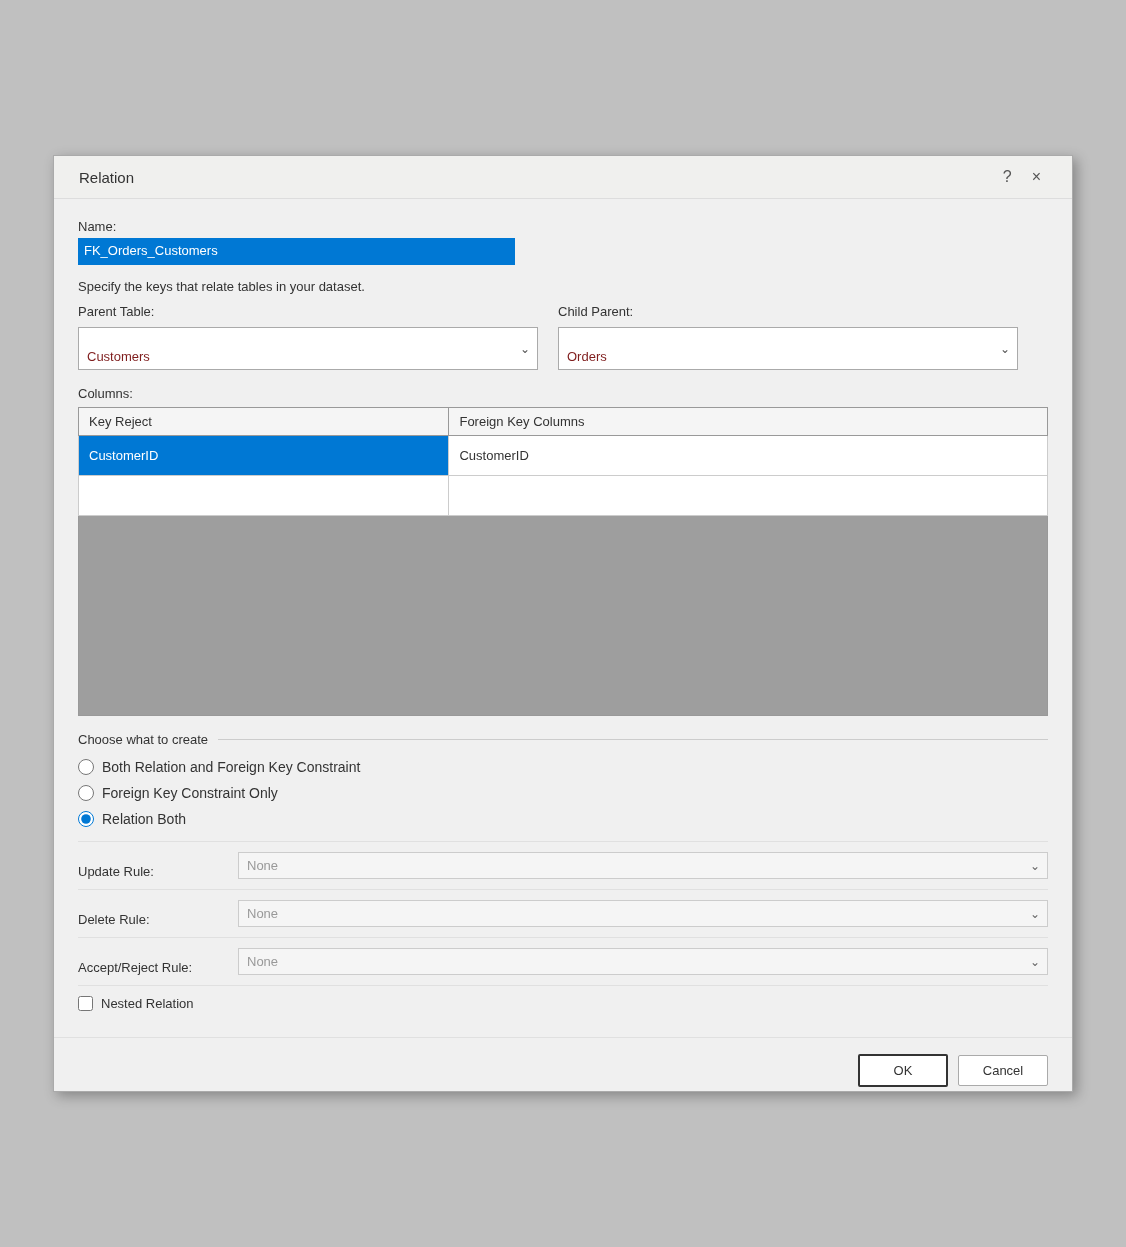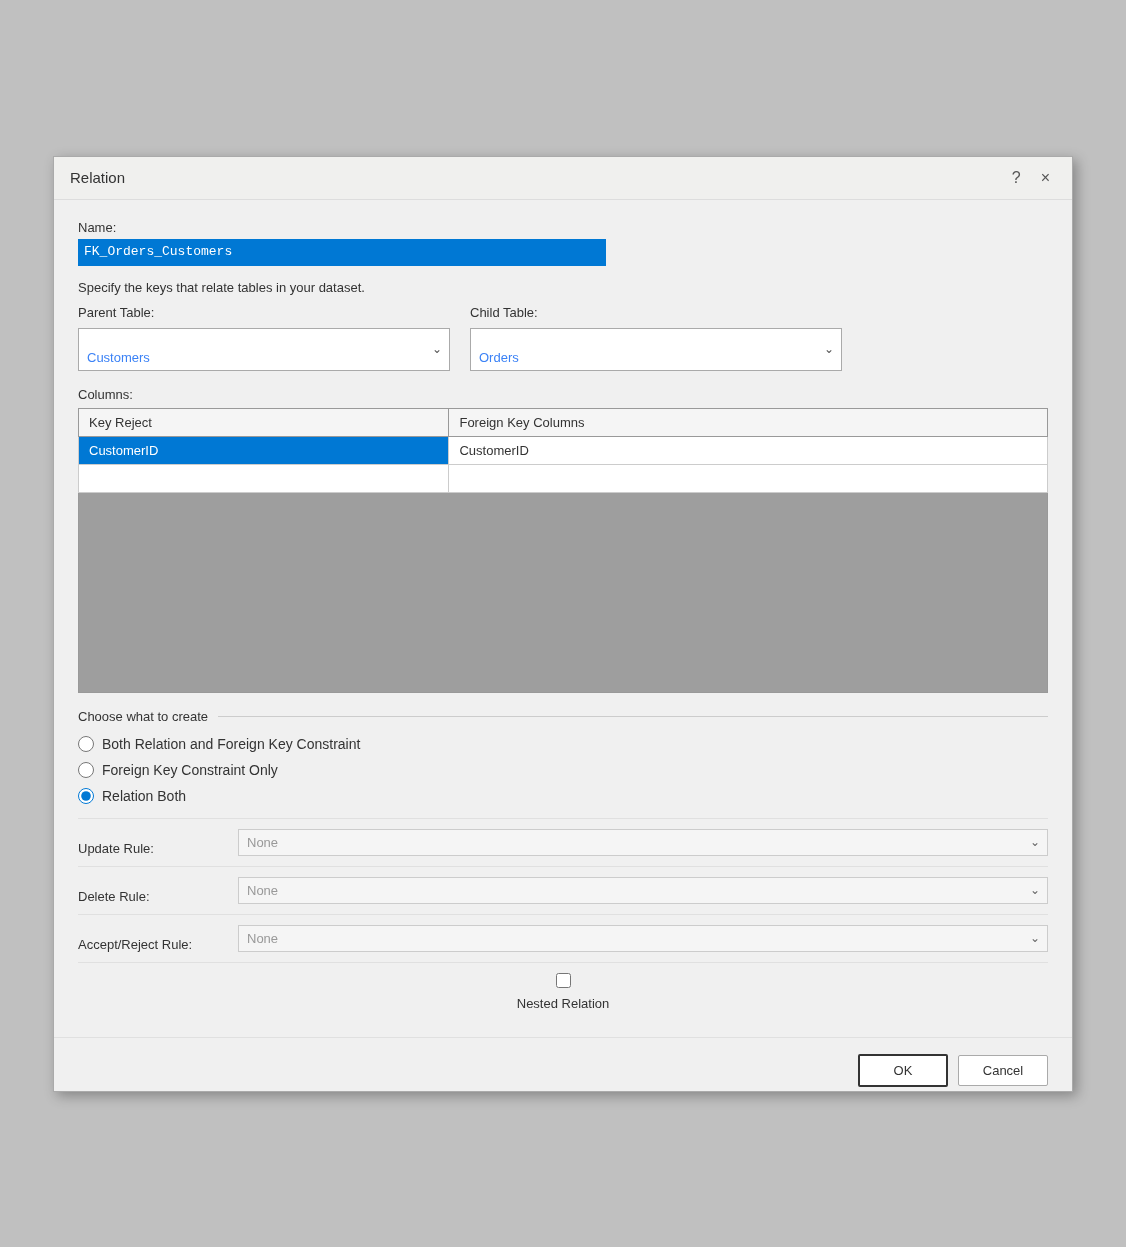--- a/index.html
+++ b/index.html
@@ -21,21 +21,21 @@
     .dialog {
       width: 1020px;
       background: #f0f0f0;
       border: 1px solid #aaa;
       box-shadow: 4px 4px 12px rgba(0,0,0,0.3);
     }
 
     .title-bar {
       background: #f0f0ee;
       border-bottom: 1px solid #ddd;
-      padding: 10px 16px;
+      padding: 10px 25px;
       display: flex;
       align-items: center;
       justify-content: space-between;
     }
 
     .title-bar-left {
       display: flex;
       align-items: center;
       gap: 8px;
     }
@@ -112,26 +112,26 @@
       font-size: 13px;
       color: #333;
     }
 
     .select-wrapper {
       position: relative;
       display: inline-block;
     }
 
     .select-wrapper select {
-      width: 372px;
+      width: 460px;
       border: 1px solid #aaa;
       background: white;
       padding: 21px 28px 5px 8px;
       font-size: 13px;
-      color: #3b82f6;
+      color: #7f1d1d;
       appearance: none;
       -webkit-appearance: none;
       cursor: pointer;
     }
 
     .select-wrapper .chevron {
       position: absolute;
       right: 8px;
       top: 50%;
       transform: translateY(-50%);
@@ -157,21 +157,21 @@
       border: 1px solid #999;
       padding: 6px 10px;
       text-align: left;
       font-size: 13px;
       font-weight: 400;
       color: #333;
     }
 
     .columns-table td {
       border: 1px solid #ccc;
-      padding: 6px 10px;
+      padding: 12px 10px;
       font-size: 13px;
       color: #333;
       background: white;
     }
 
     .columns-table tr.selected td:first-child {
       background: #0078d4;
       color: white;
     }
 
@@ -279,21 +279,20 @@
       color: #666;
       font-size: 12px;
     }
 
     .nested-relation-row {
       display: flex;
       align-items: center;
       gap: 8px;
       padding: 10px 0;
       border-top: 1px solid #e0e0e0;
-      flex-direction: column;
     }
 
     .nested-relation-row input[type="checkbox"] {
       width: 15px;
       height: 15px;
       cursor: pointer;
       border: 1px solid #aaa;
     }
 
     .nested-relation-label {
@@ -338,38 +337,38 @@
     <div class="title-bar-right">
       <button class="title-btn">?</button>
       <button class="title-btn">×</button>
     </div>
   </div>
 
   <div class="dialog-body">
 
     
     <div class="field-label">Name:</div>
-    <input class="name-input name-input-selected" type="text" value="FK_Orders_Customers" style="width: 528px; background: rgb(0, 120, 212); color: white; border-bottom: 2px solid rgb(0, 120, 212); border-top: none; border-left: none; border-right: none; padding: 5px 6px; font-size: 13px; outline: none; font-family: Liberation Mono, monospace;">
+    <input class="name-input name-input-selected" type="text" value="FK_Orders_Customers" style="width: 437px; background: rgb(0, 120, 212); color: white; border-bottom: 2px solid rgb(0, 120, 212); border-top: none; border-left: none; border-right: none; padding: 5px 6px; font-size: 13px; outline: none;">
 
     
     <div class="description-text">Specify the keys that relate tables in your dataset.</div>
 
     
     <div class="table-row">
       <div class="table-group">
         <label class="field-label">Parent Table:</label>
         <div class="select-wrapper">
           <select>
             <option>Customers</option>
           </select>
           <span class="chevron">⌄</span>
         </div>
       </div>
       <div class="table-group">
-        <label class="field-label">Child Table:</label>
+        <label class="field-label">Child Parent:</label>
         <div class="select-wrapper">
           <select>
             <option>Orders</option>
           </select>
           <span class="chevron">⌄</span>
         </div>
       </div>
     </div>
 
     

